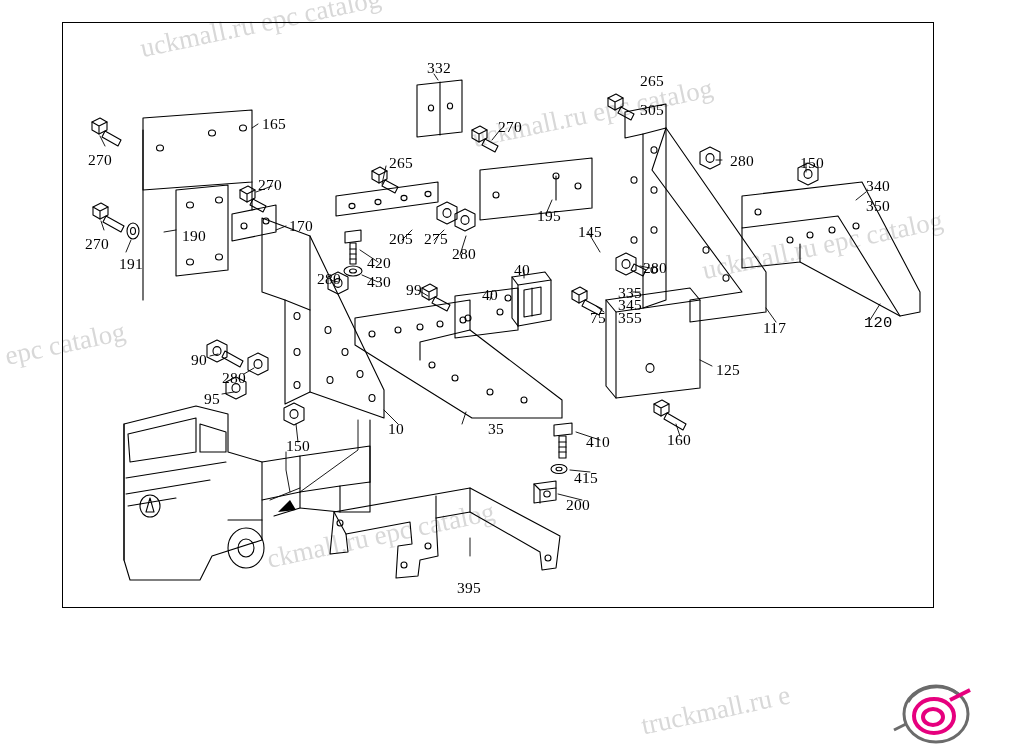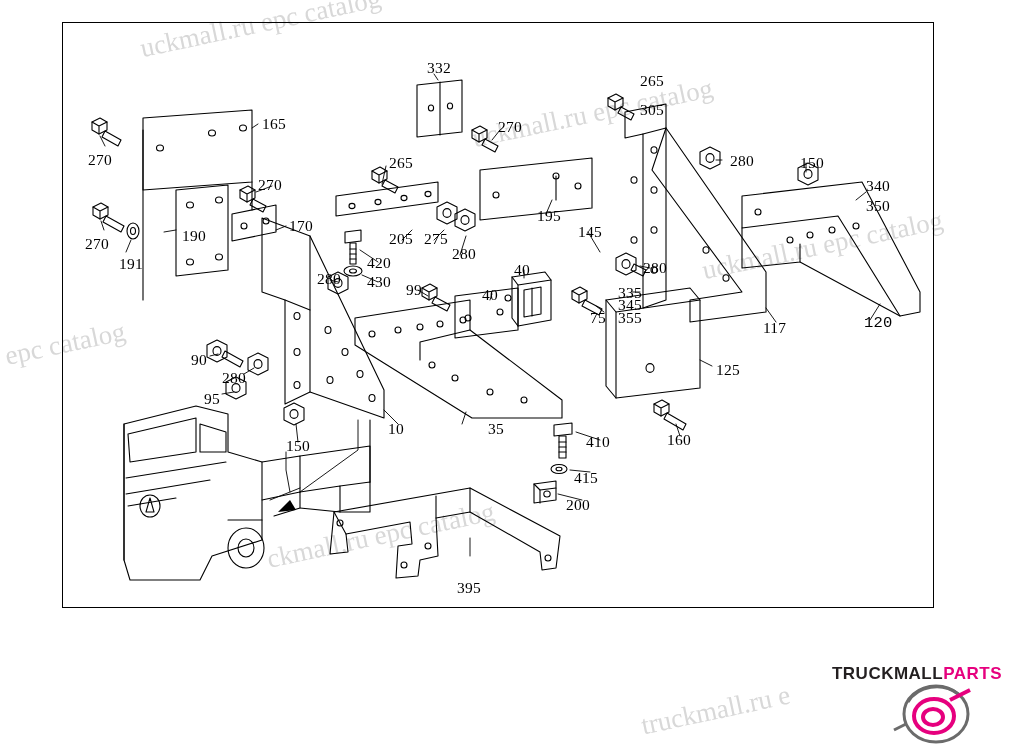--- a/index.html
+++ b/index.html
@@ -469,21 +469,20 @@
       <div class="callout" style="left: 452px; top: 421px; margin-left: 36px;">35</div>
       <div class="callout" style="left: 667px; top: 432px; text-align: center;">160</div>
       <div class="callout" style="left: 286px; top: 438px;">150</div>
       <div class="callout" style="left: 586px; top: 434px;">410</div>
       <div class="callout" style="left: 574px; top: 470px;">415</div>
       <div class="callout" style="left: 566px; top: 497px;">200</div>
       <div class="callout" style="left: 457px; top: 552px; margin-top: 28px;">395</div>
     </div>
 
   <div class="brand">
-    <div class="brand-text"><span>TRUCKMALL</span><span class="accent">PARTS</span></div>
     <svg width="190" height="70" viewBox="0 0 190 70" style="position:absolute;right:0;top:22px;">
       <g transform="translate(120,34)">
         <ellipse cx="0" cy="0" rx="32" ry="28" fill="none" stroke="#6b6b6b" stroke-width="3"></ellipse>
         <path d="M-28 -12 A32 28 0 0 1 22 -20" fill="none" stroke="#6b6b6b" stroke-width="3"></path>
         <ellipse cx="-2" cy="2" rx="20" ry="17" fill="none" stroke="#e6007e" stroke-width="4"></ellipse>
         <ellipse cx="-3" cy="3" rx="10" ry="8" fill="none" stroke="#e6007e" stroke-width="4"></ellipse>
         <path d="M14 -14 L34 -24" stroke="#e6007e" stroke-width="4" fill="none"></path>
         <path d="M-30 10 L-42 16" stroke="#6b6b6b" stroke-width="3" fill="none"></path>
       </g>
     </svg>

